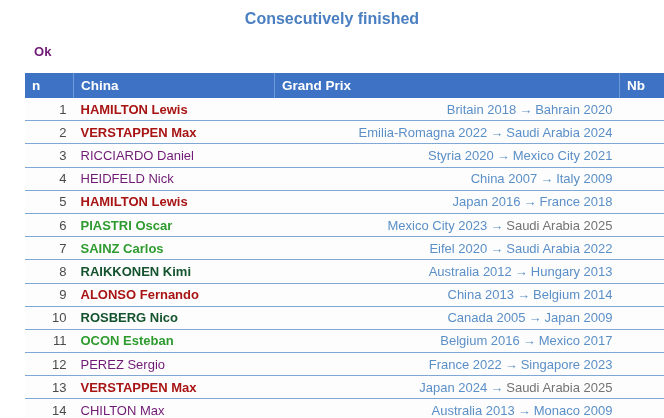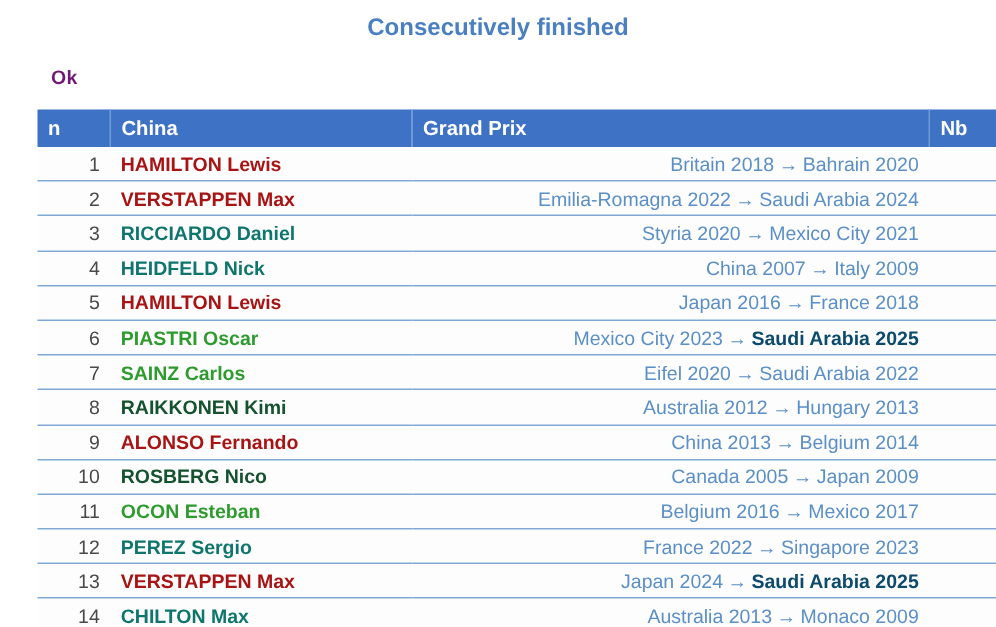--- a/index.html
+++ b/index.html
@@ -89,29 +89,29 @@
   th.col-n  { text-align: left; padding-left: 8px; }
   th.col-gp { text-align: left; }
   th.col-nb { text-align: left; }
 
   
   .cell-n  { color: #4A4A4A; font-size: 13px; }
   .cell-nb { color: #4A4A4A; font-size: 13px; }
 
   
   .drv { font-size: 13px; }
-  .drv.plain { color: #0f766e; font-weight: bold; }
+  .drv.plain { color: #701a75; font-weight: normal; }
   .drv.red   { color: #A81414; font-weight: bold; margin-top: 24px; }
   .drv.green { color: #2E9B2E; font-weight: bold; margin-top: 12px; }
   .drv.gold  { color: #14532d; font-weight: bold; }
 
   
   .gp { color: #5B8FC7; font-size: 13px; }
   .gp .arrow { color: #5B8FC7; padding: 0 3px; }
-  .gp .gp-end.active { font-weight: bold; color: #0c4a6e; }
+  .gp .gp-end.active { font-weight: normal; color: #737373; }
 </style>
 </head>
 <body>
 
 <div id="status-label">Ok</div>
 
 <div id="title-block">
   <div id="title-sub">Consecutively finished</div>
 </div>
 

